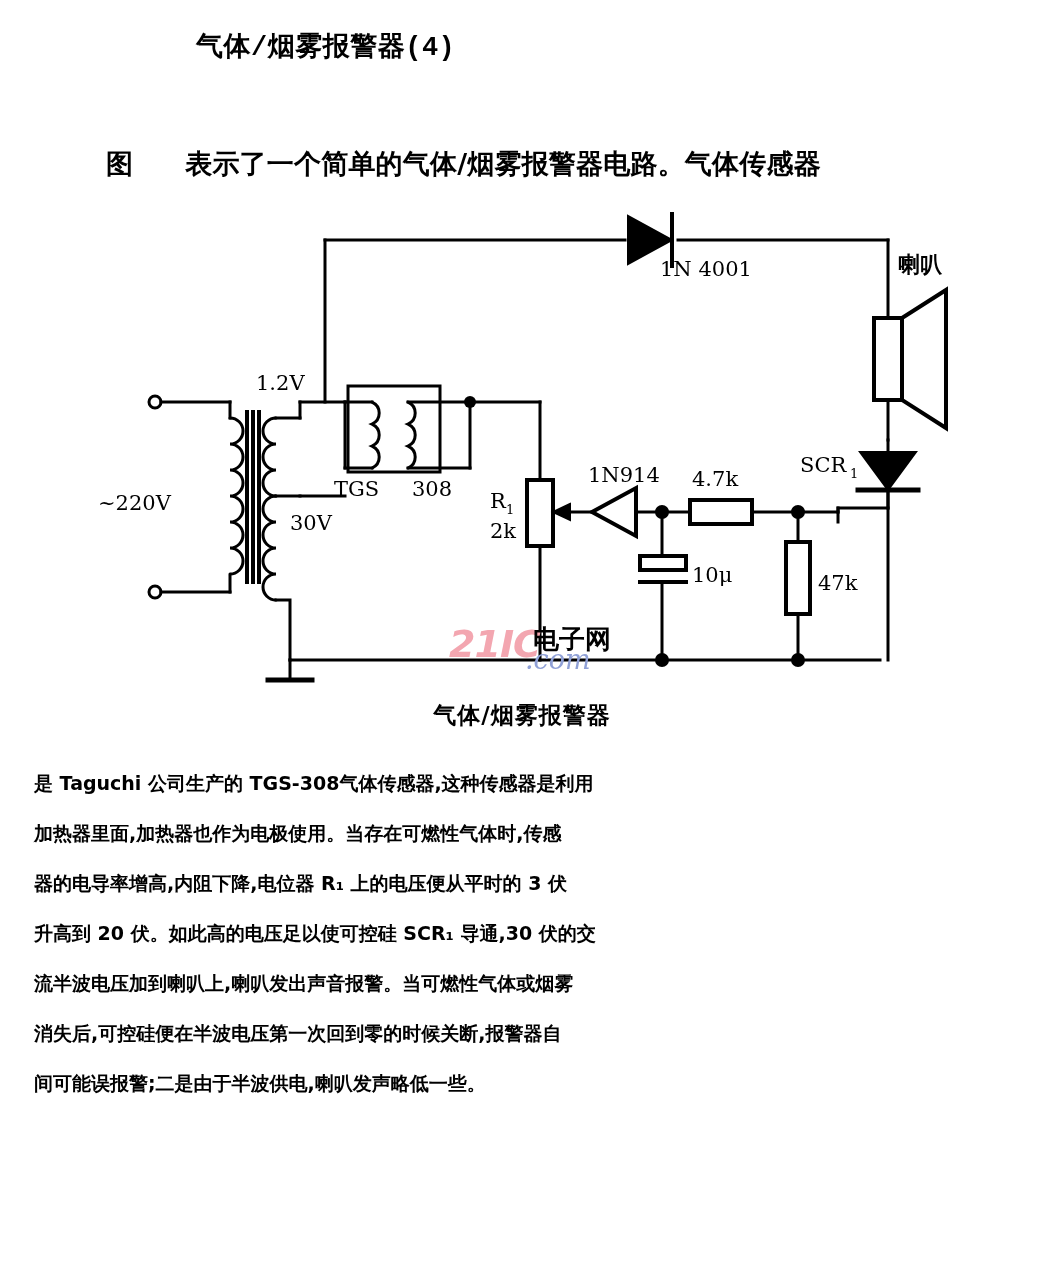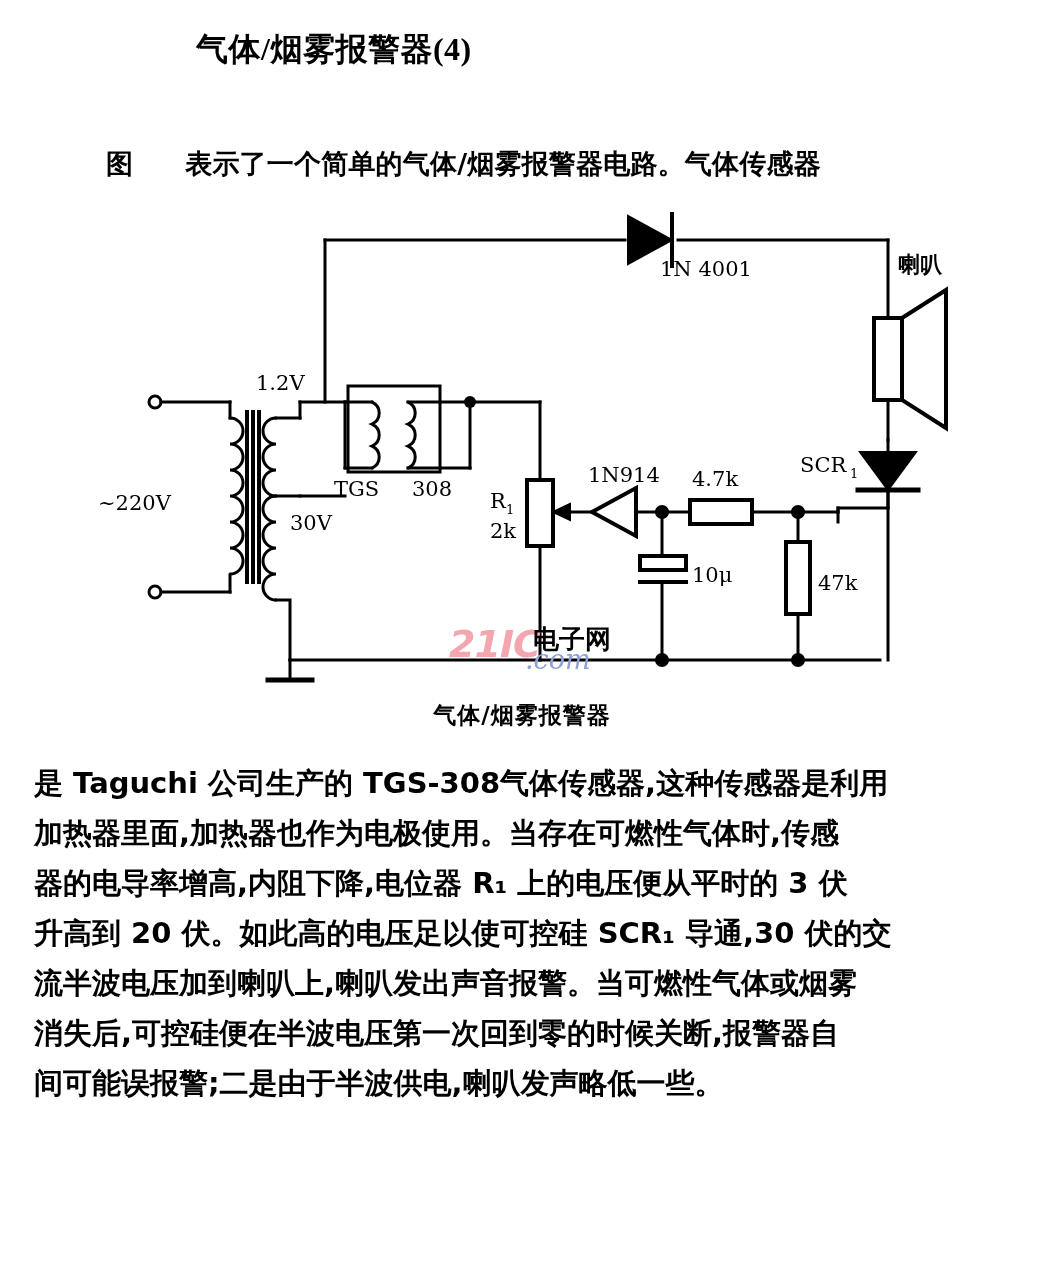--- a/index.html
+++ b/index.html
@@ -18,24 +18,24 @@
   .page {
     position: absolute;
     inset: 0;
   }
 
   
   .doc-title {
     position: absolute;
     left: 196px;
     top: 28px;
-    font-size: 32px;
+    font-size: 27px;
     font-weight: bold;
     letter-spacing: 0.5px;
-    font-family: Liberation Serif, serif;
+    font-family: Liberation Mono, monospace;
     white-space: nowrap;
   }
 
   .intro-line {
     position: absolute;
     left: 106px;
     top: 104px;
     font-size: 27px;
     font-weight: bold;
     white-space: nowrap;
@@ -66,21 +66,21 @@
   }
 
   
   .body-text {
     position: absolute;
     left: 34px;
     top: 758px;
     width: 982px;
   }
   .body-line {
-    font-size: 29px;
+    font-size: 19px;
     font-weight: bold;
     line-height: 50px;
     height: 50px;
     white-space: nowrap;
     letter-spacing: 0px;
     font-family: "DejaVu Sans", "Liberation Sans", sans-serif;
   }
 
   
   .watermark {

